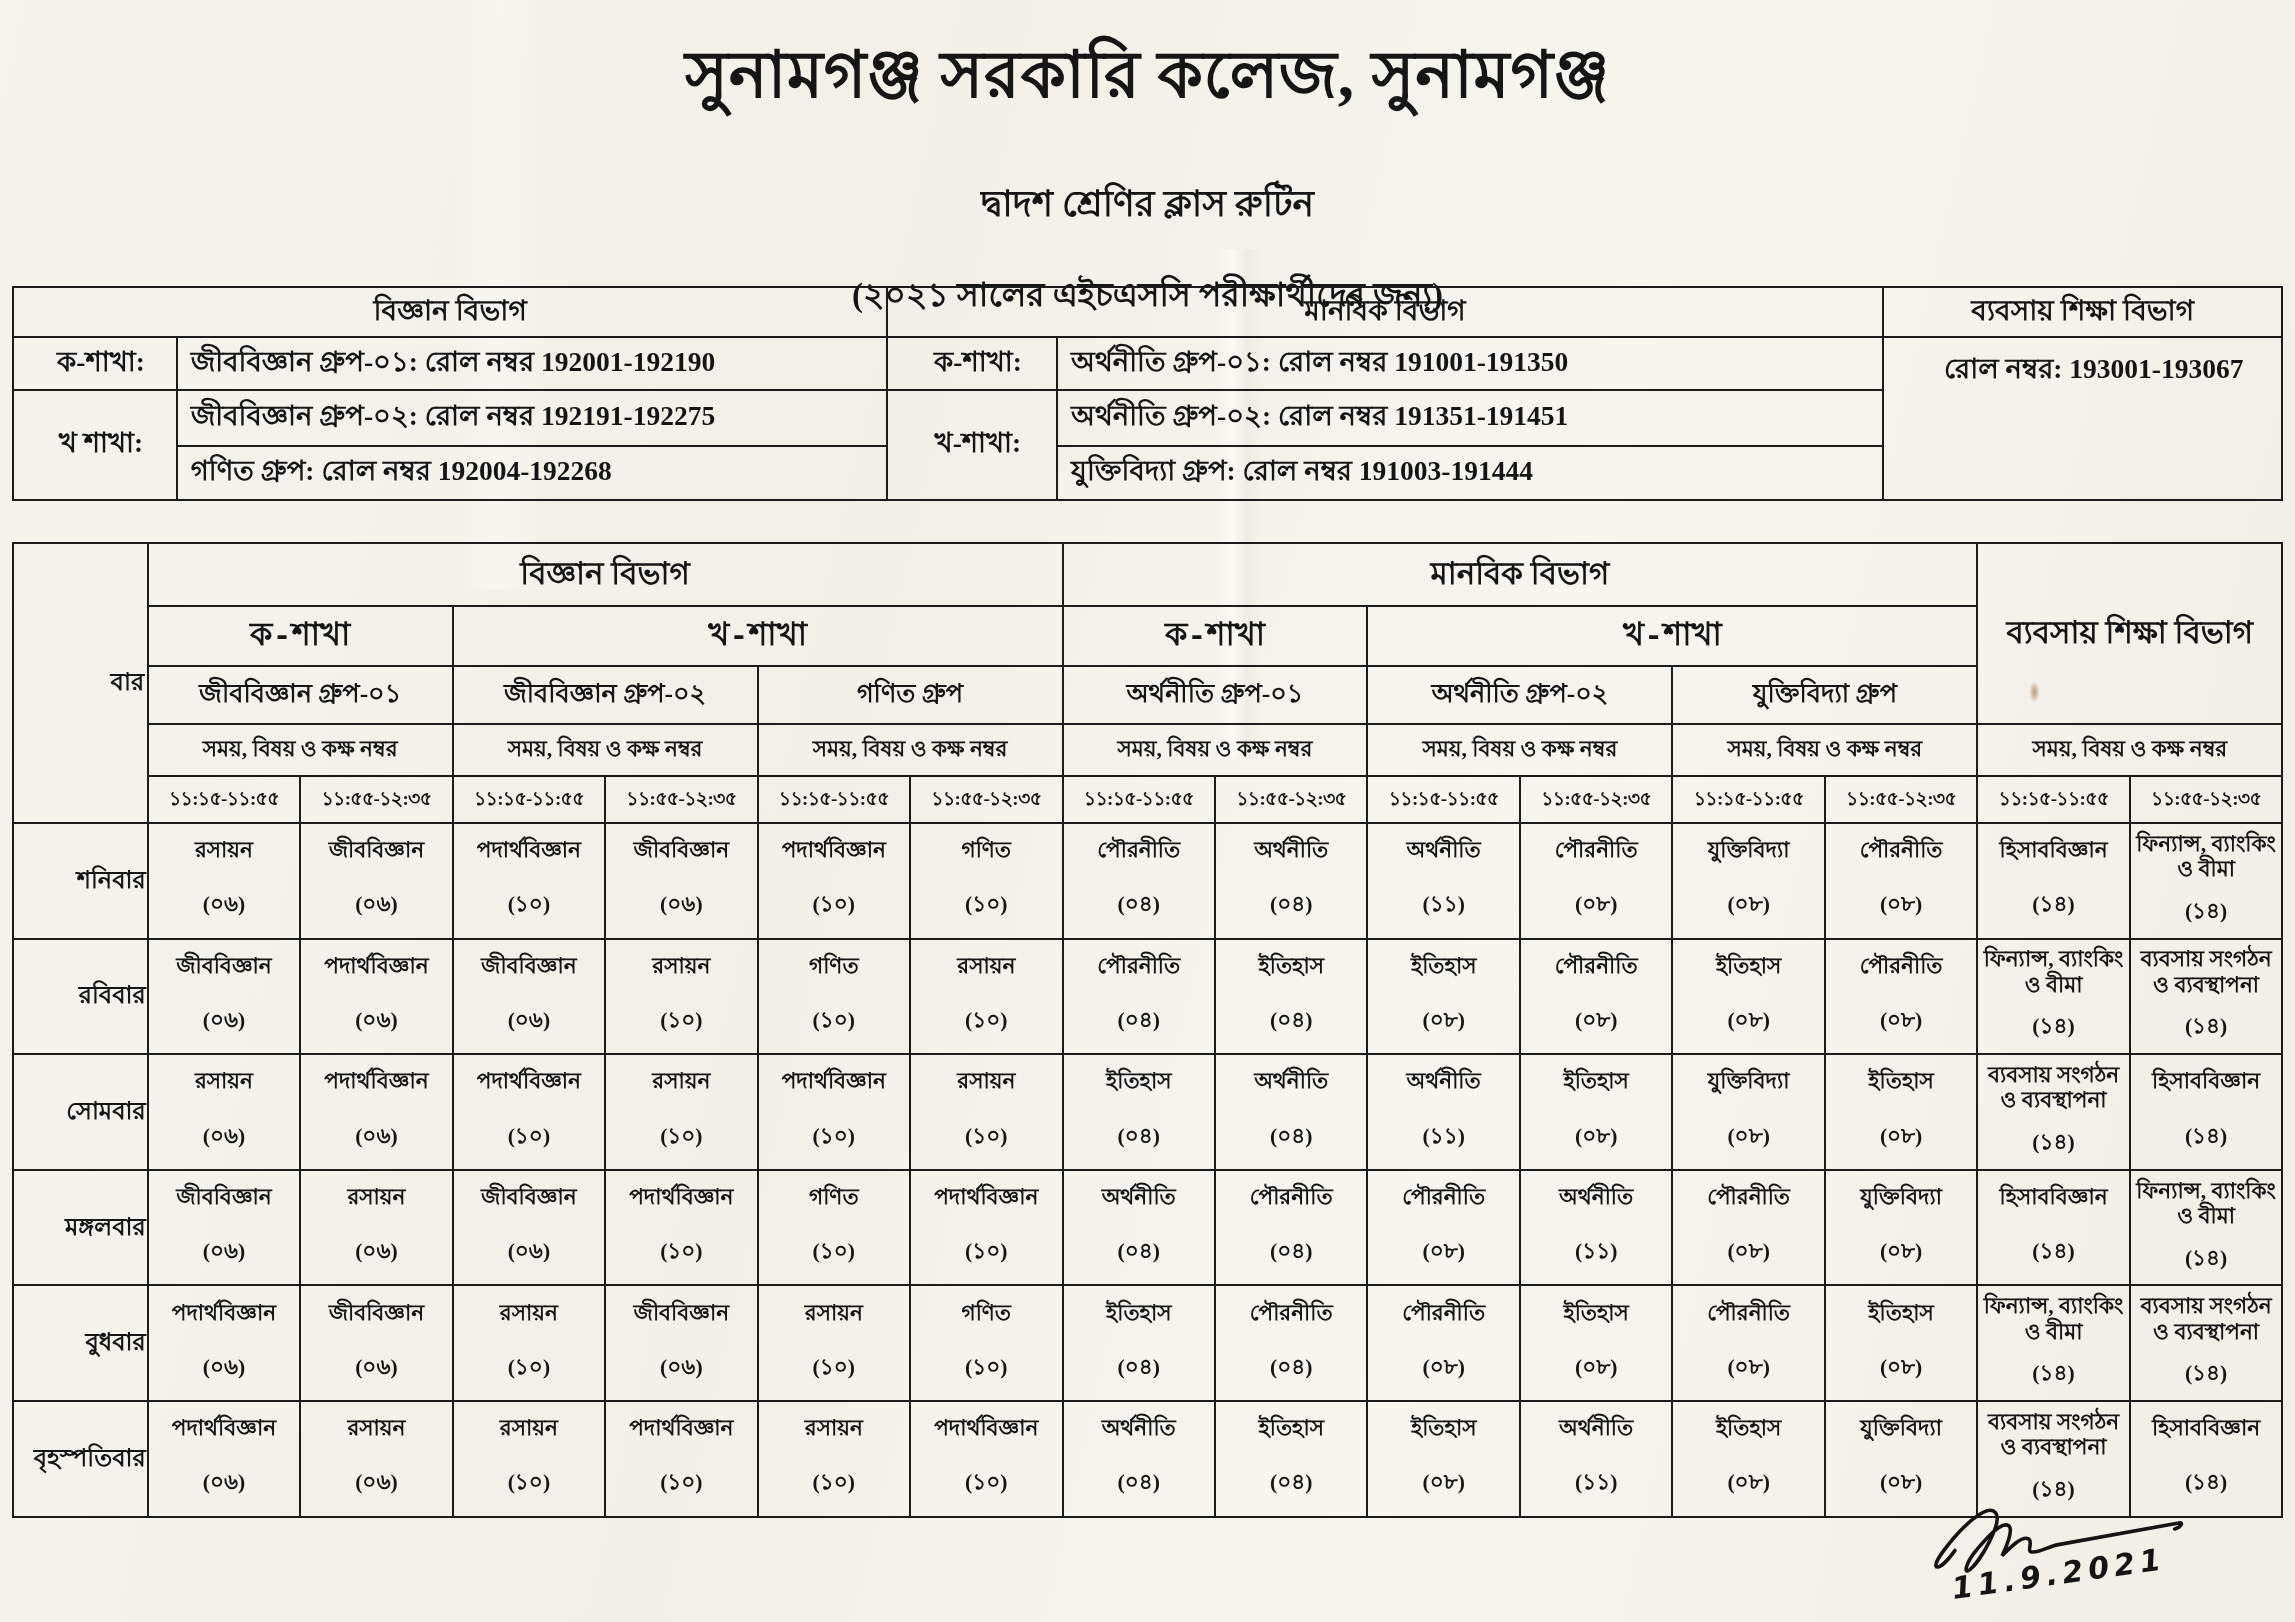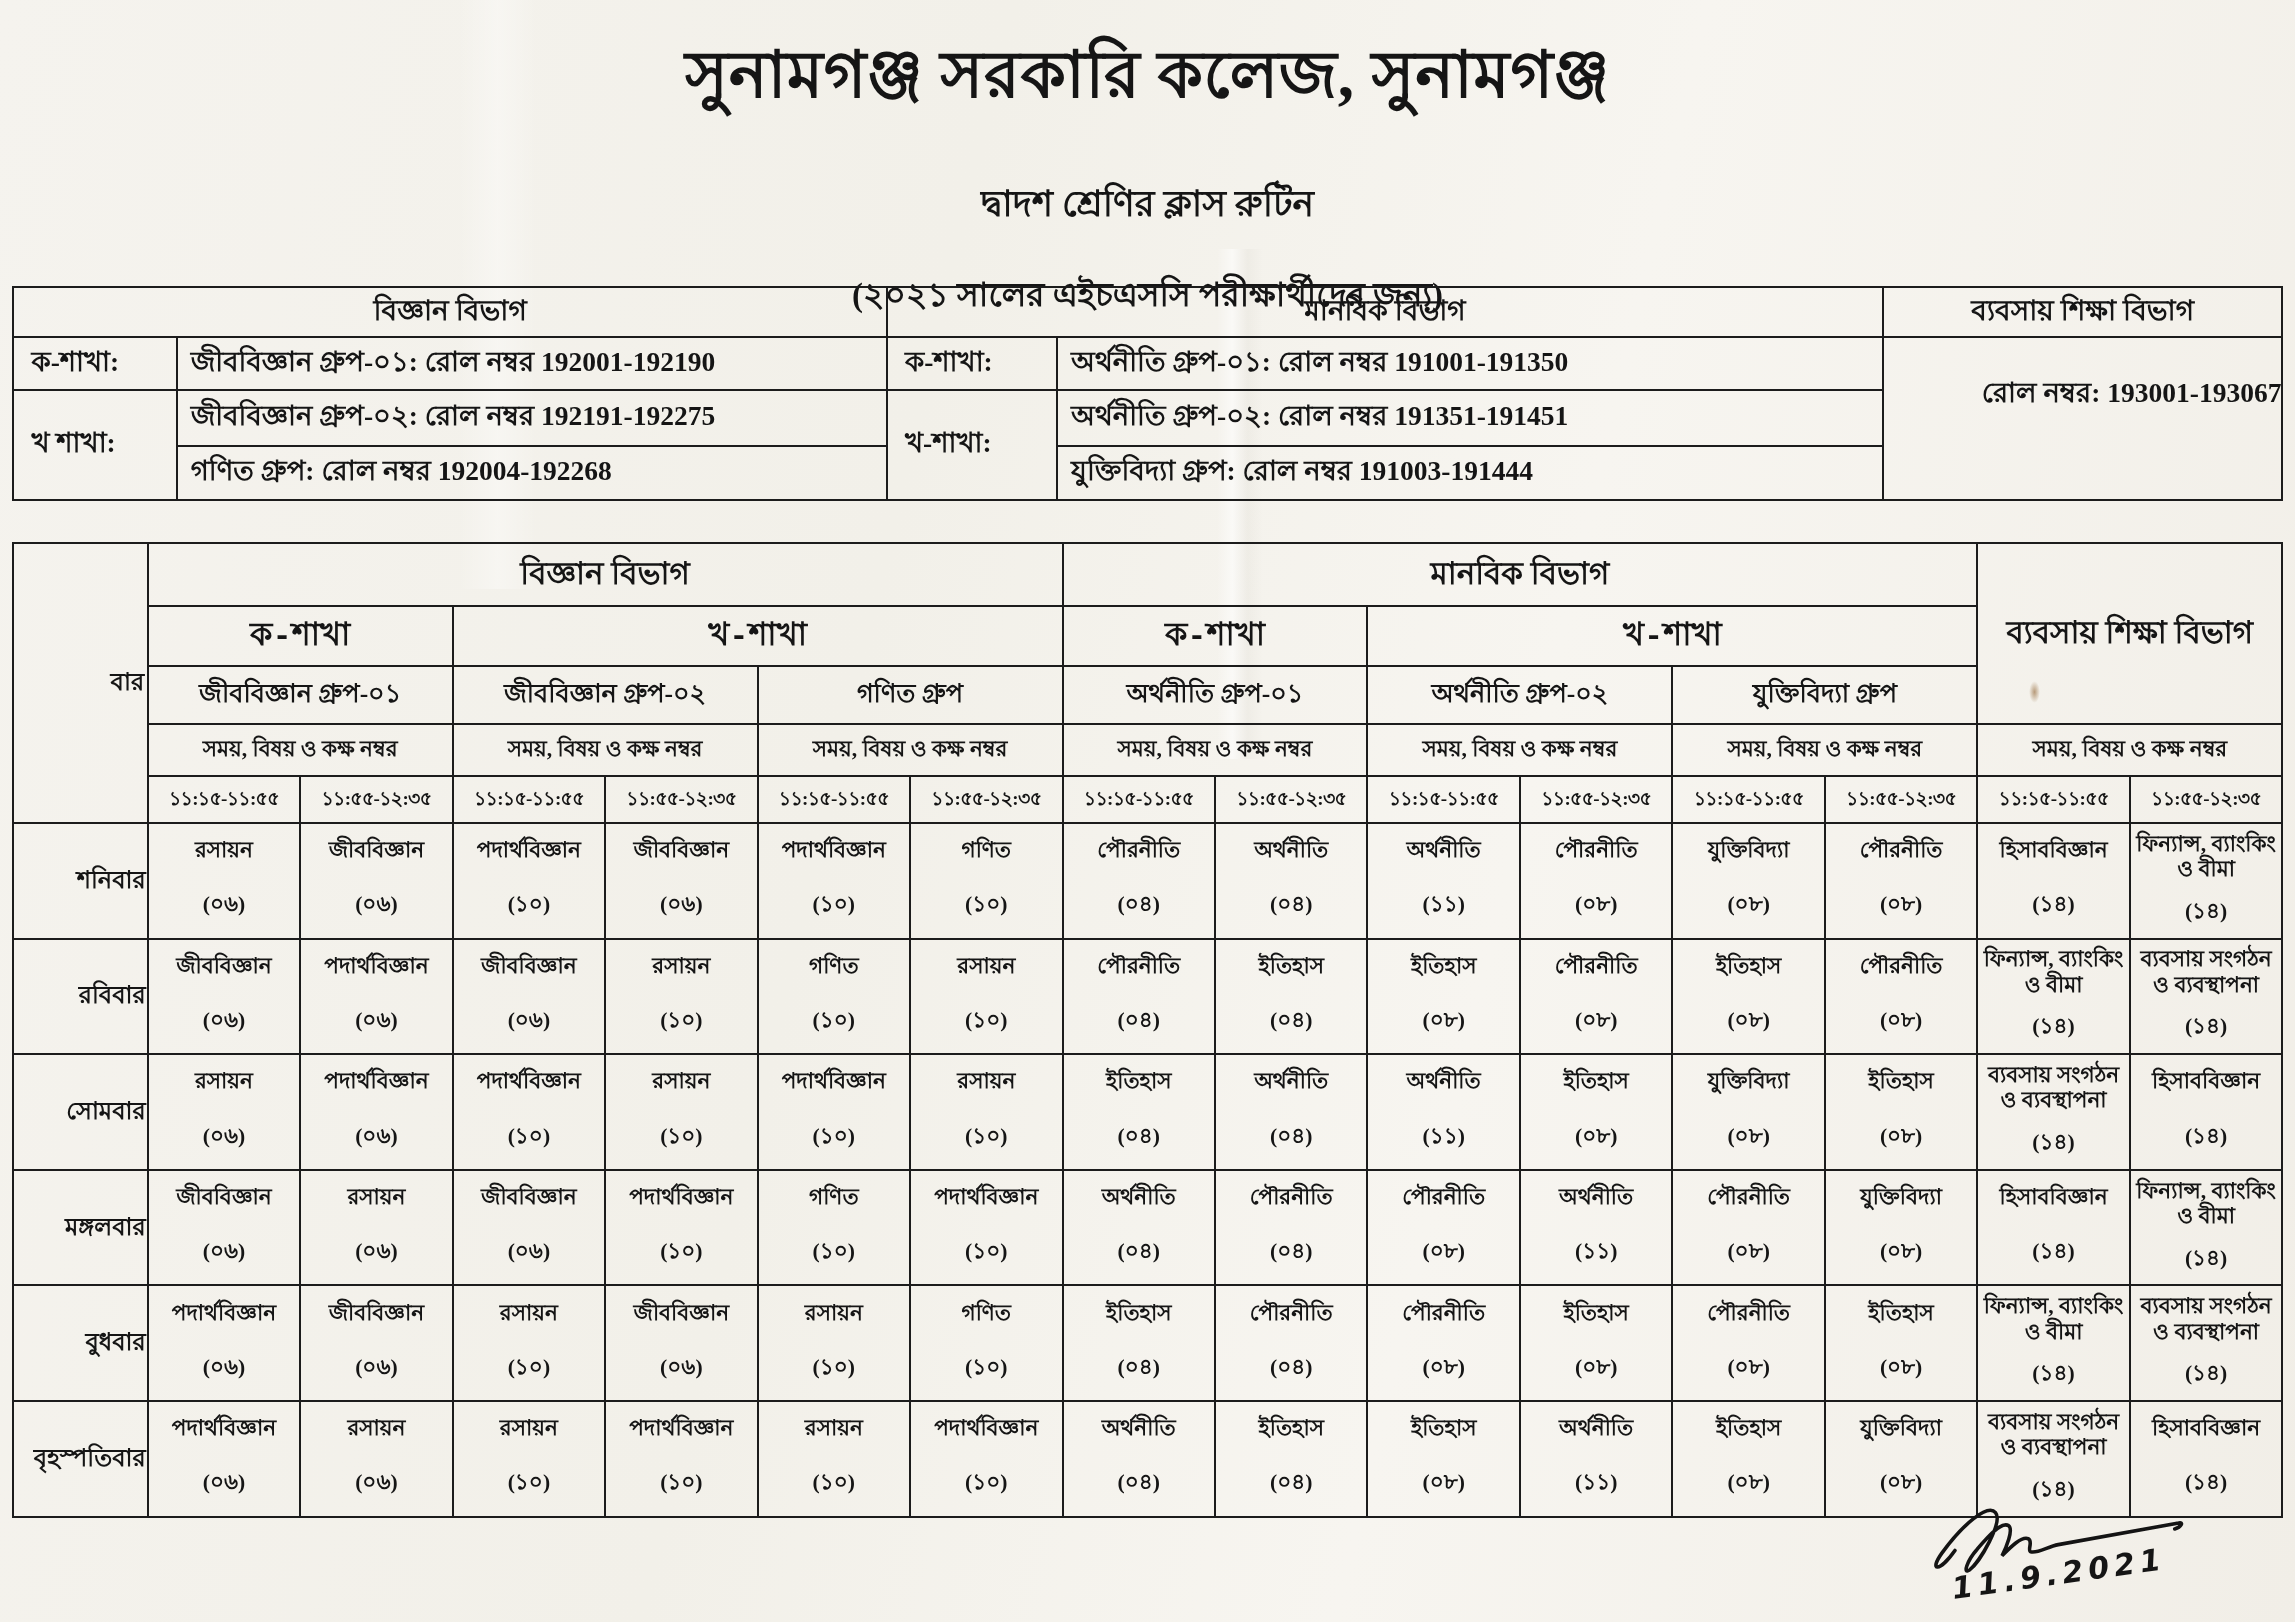--- a/index.html
+++ b/index.html
@@ -28,23 +28,23 @@
   .note{margin-top:33px;font-size:33px;font-weight:700;}
 
   
   table{border-collapse:collapse;table-layout:fixed;}
   th,td{border:2px solid #1c1c1c;font-weight:700;overflow:hidden;}
 
   
   .summary{position:absolute;left:12.4px;top:286px;width:2271px;height:208px;font-size:27.5px;}
   .summary .sec-title{text-align:center;font-size:28px;}
   .summary td{padding:0 5.2px;}
-  .summary .lbl{text-align:left;padding-left:17px;font-family:Liberation Serif, serif;}
+  .summary .lbl{text-align:center;padding-left:17px;font-family:Liberation Serif, serif;}
   .summary .dtl{text-align:left;padding-left:13px;}
-  .summary .biz{vertical-align:top;text-align:right;padding:34px 0 0 22px;}
+  .summary .biz{vertical-align:top;text-align:center;padding:10px 0 0 22px;}
 
   
   .routine{position:absolute;left:12.4px;top:542px;width:2271px;font-size:25px;}
   .routine th{padding:0 2.6px;}
   .routine .div-h{font-size:31px;}
   .routine .branch-h{font-size:32px;font-family:Liberation Mono, monospace;}
   .routine .grp-h{font-size:25.5px;}
   .routine .srk-h{font-size:21.6px;}
   .routine .time-h{font-size:19px;letter-spacing:-0.7px;}
   .routine .day-cell{font-size:24px;text-align:right;}

